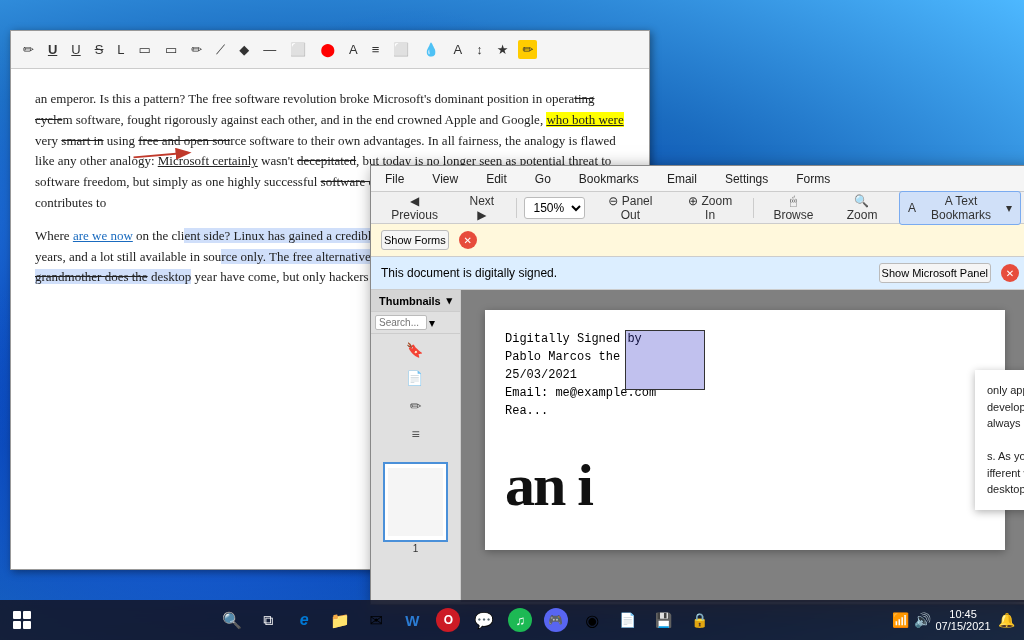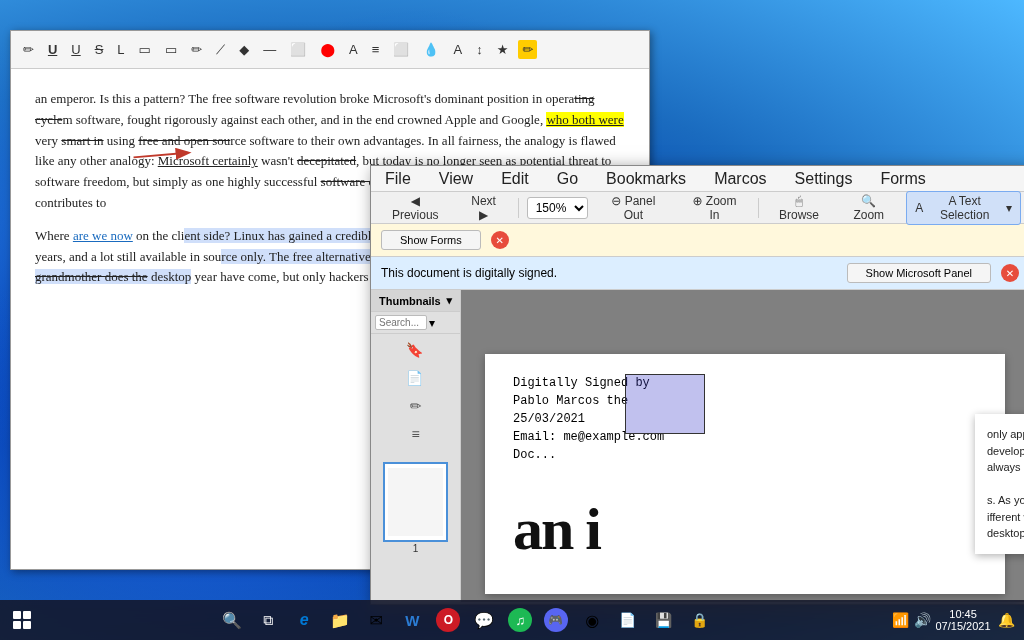--- a/index.html
+++ b/index.html
@@ -143,21 +143,21 @@
     .pdf-menubar {
       background: #f5f5f5;
       border-bottom: 1px solid #ccc;
       display: flex;
       align-items: center;
       padding: 2px 8px;
       gap: 16px;
       height: 26px;
     }
     .menu-item {
-      font-size: 16px;
+      font-size: 12px;
       color: #222;
       cursor: pointer;
       padding: 2px 6px;
       border-radius: 3px;
     }
     .pdf-toolbar-main {
       background: #f0f0f0;
       border-bottom: 1px solid #ccc;
       display: flex;
       align-items: center;
@@ -198,21 +198,21 @@
       font-size: 12px;
       border-bottom: 1px solid #ccc;
     }
     .notif-bar.form-notif {
       background: #fff8dc;
     }
     .notif-bar.sig-notif {
       background: #dceeff;
     }
     .notif-btn {
-      padding: 3px 18px;
+      padding: 3px 2px;
       border: 1px solid #bbb;
       background: #f5f5f5;
       border-radius: 3px;
       cursor: pointer;
       font-size: 11px;
       display: flex; align-items: center; gap: 4px;
     }
     .notif-close {
       width: 18px; height: 18px;
       background: #e74c3c;
@@ -305,27 +305,26 @@
       position: relative;
       display: flex;
       align-items: flex-start;
       justify-content: center;
       padding: 20px;
     }
     .pdf-page {
       background: white;
       width: 100%;
       max-width: 520px;
-      padding: 20px 28px;
+      padding: 20px 20px;
       font-family: 'Courier New', monospace;
       font-size: 11px;
       line-height: 1.5;
       box-shadow: 0 2px 8px rgba(0,0,0,0.3);
       position: relative;
-      margin-top: 44px;
     }
     .sig-block {
       font-family: 'Courier New', monospace;
       font-size: 12px;
       margin-bottom: 10px;
     }
     .sig-overlay {
       position: absolute;
       top: 20px; left: 140px;
       width: 80px; height: 60px;
@@ -415,21 +414,21 @@
 </div>
 
 <div class="pdf-window-main">
 
   <div class="pdf-menubar">
     <span class="menu-item">File</span>
     <span class="menu-item">View</span>
     <span class="menu-item">Edit</span>
     <span class="menu-item">Go</span>
     <span class="menu-item">Bookmarks</span>
-    <span class="menu-item">Marcos</span>
+    <span class="menu-item">Email</span>
     <span class="menu-item">Settings</span>
     <span class="menu-item">Forms</span>
   </div>
 
   <div class="pdf-toolbar-main">
     <button class="tb-btn">◀ Previous</button>
     <button class="tb-btn">Next ▶</button>
     <div class="tb-separator"></div>
     <select class="tb-select">
       <option>150%</option>
@@ -437,21 +436,21 @@
       <option>75%</option>
       <option>200%</option>
     </select>
     <button class="tb-btn">⊖ Panel Out</button>
     <button class="tb-btn">⊕ Zoom In</button>
     <div class="tb-separator"></div>
     <button class="tb-btn">🖱 Browse</button>
     <button class="tb-btn">🔍 Zoom</button>
     <button class="tb-btn active">
       <span style="font-size:12px;">A</span>
-      <span>A Text Selection</span>
+      <span>A Text Bookmarks</span>
       <span>▾</span>
     </button>
   </div>
 
   <div class="notif-bar form-notif">
     <div class="notif-right">
       <button class="notif-btn">Show Forms</button>
       <div class="notif-close">✕</div>
     </div>
   </div>
@@ -496,21 +495,21 @@
       </div>
     </div>
 
     <div class="pdf-main-area">
       <div class="pdf-page" style="position:relative;">
         <div class="sig-block">
           <div>Digitally Signed by</div>
           <div>Pablo Marcos the</div>
           <div>25/03/2021</div>
           <div>Email: me@example.com</div>
-          <div>Doc...</div>
+          <div>Rea...</div>
         </div>
 
         <div class="sig-overlay"></div>
 
         <div class="pdf-text-large">an i</div>
 
         <div class="pdf-text-side">
           <div>only appear under some specific circumstances that developer</div>
           <div>always predict or reproduce.</div>
           <br>

